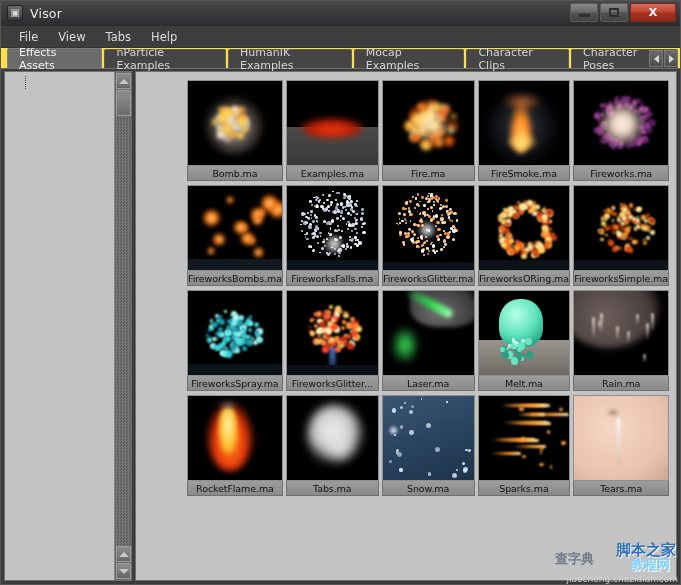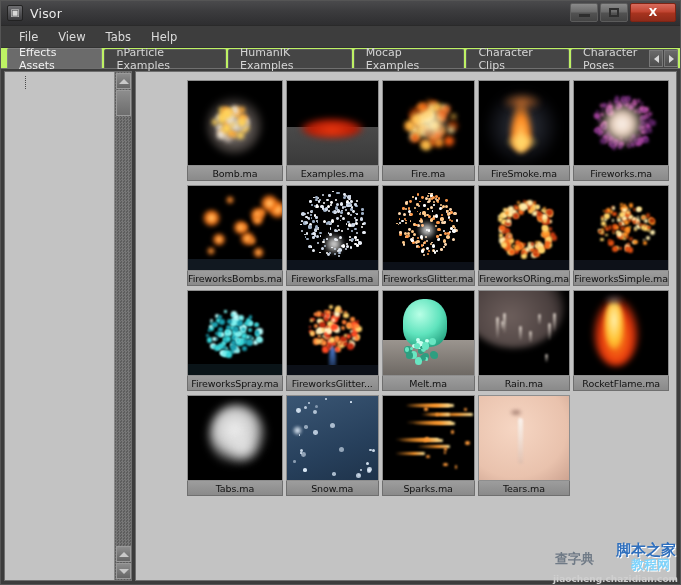--- a/index.html
+++ b/index.html
@@ -73,21 +73,21 @@
   }
   .menu-item {
     color: #dcdcdc; font-size: 11.5px;
     padding: 2px 10px;
     cursor: default;
   }
 
   
   .tabbar {
     height: 21px; flex: 0 0 21px;
-    background: #bef264;
+    background: #fde047;
     display: flex; align-items: flex-end;
     padding-left: 6px;
     position: relative;
     border-bottom: 1px solid #6f6f6f;
   }
   .tab {
     height: 19px;
     background: #454545;
     border: 1px solid #5a5a5a;
     border-bottom: none;
@@ -235,21 +235,21 @@
   }
 
   
   .wm {
     position: absolute; pointer-events: none;
     font-weight: bold; white-space: nowrap;
   }
   .wm-cn1 { right: 86px; bottom: 16px; font-size: 13px; color: #6f7a86; }
   .wm-cn2 { right: 4px; bottom: 24px; font-size: 15px; color: #2f6fbd; text-shadow: 1px 1px 0 #fff; }
   .wm-cn3 { right: 10px; bottom: 10px; font-size: 13px; color: #7dd3fc; text-shadow: 1px 1px 0 #fff; }
-  .wm-en  { right: 2px; bottom: 0px; font-size: 9px; color: #cfcfcf; font-weight: bold; }
+  .wm-en  { right: 2px; bottom: 0px; font-size: 9px; color: #cfcfcf; font-weight: normal; }
 </style>
 </head>
 <body>
 
 <div class="window">
 
   <div class="titlebar">
     <div class="app-icon">▣</div>
     <div class="title-text">Visor</div>
     <div class="win-btns">
@@ -1491,20 +1491,28 @@
               <span class="blob" style="left:25.250001323623795%;top:33.84444773567981%;width:2.726380315500686px;height:2.726380315500686px;background:#ffd06a;filter:blur(1.3px);"></span>
               <span class="blob" style="left:48.666582013937386%;top:38.96862509367164%;width:6.657021604938272px;height:6.657021604938272px;background:#ff4a24;filter:blur(1.3px);"></span>
               <span class="blob" style="left:31.819109153535187%;top:43.80593791795015%;width:6.5547410836762685px;height:6.5547410836762685px;background:#fff0c0;filter:blur(1.3px);"></span>
               <span class="blob" style="left:46%;top:66%;width:7px;height:32px;background:linear-gradient(180deg,rgba(90,150,255,.9),rgba(30,70,200,0));filter:blur(1.6px);"></span>
               <span class="floor" style="height:12%;background:#0c1018;"></span>
             </div>
             <div class="caption">FireworksGlitter...</div>
           </div>
           <div class="cell">
             <div class="thumb">
+              <span class="blob" style="left:30%;top:-12%;width:70px;height:46px;background:radial-gradient(ellipse at 40% 70%,#6e6e6e,#3a3a3a 62%,rgba(20,20,20,0) 82%);filter:blur(2px);border-radius:40%;"></span>
+              <span class="blob" style="left:20%;top:8%;width:54px;height:9px;background:linear-gradient(90deg,rgba(20,120,40,0),#2bd14a 55%,#9bffae);filter:blur(2px);transform:rotate(28deg);border-radius:4px;"></span>
+              <span class="blob" style="left:8%;top:40%;width:30px;height:40px;background:radial-gradient(ellipse,#39e85c,rgba(20,140,50,0) 70%);filter:blur(3px);"></span>
+            </div>
+            <div class="caption">Laser.ma</div>
+          </div>
+          <div class="cell">
+            <div class="thumb">
               <span class="floor" style="height:42%;background:linear-gradient(180deg,#9b958f,#6e6964);"></span>
               <span class="blob" style="left:22%;top:10%;width:44px;height:48px;background:radial-gradient(circle at 38% 32%,#b8ffe6,#5fe3bd 48%,#28a684 82%);border-radius:46% 46% 38% 38%;filter:blur(.6px);"></span>
               <span class="blob" style="left:53.16556539173512%;top:72.74995785074202%;width:6.565414951989026px;height:6.565414951989026px;background:#2e9e80;filter:blur(0.7px);"></span>
               <span class="blob" style="left:34.45594587330716%;top:61.88097104899474%;width:6.473422496570644px;height:6.473422496570644px;background:#2e9e80;filter:blur(0.7px);"></span>
               <span class="blob" style="left:50.98615666842673%;top:56.379349386615715%;width:7.039866255144033px;height:7.039866255144033px;background:#69e6c2;filter:blur(0.7px);"></span>
               <span class="blob" style="left:39.20699068962111%;top:68.25356922894478%;width:5.425240054869684px;height:5.425240054869684px;background:#2e9e80;filter:blur(0.7px);"></span>
               <span class="blob" style="left:32.702477295392704%;top:63.42457713957562%;width:4.1604080932784635px;height:4.1604080932784635px;background:#c9fff0;filter:blur(0.7px);"></span>
               <span class="blob" style="left:47.12441044677736%;top:57.51282429317166%;width:3.924382716049383px;height:3.924382716049383px;background:#c9fff0;filter:blur(0.7px);"></span>
               <span class="blob" style="left:42.26751902652219%;top:61.43893304191805%;width:4.655435528120713px;height:4.655435528120713px;background:#2e9e80;filter:blur(0.7px);"></span>
               <span class="blob" style="left:42.102364788794134%;top:66.33057570050741%;width:4.9955418381344305px;height:4.9955418381344305px;background:#69e6c2;filter:blur(0.7px);"></span>

